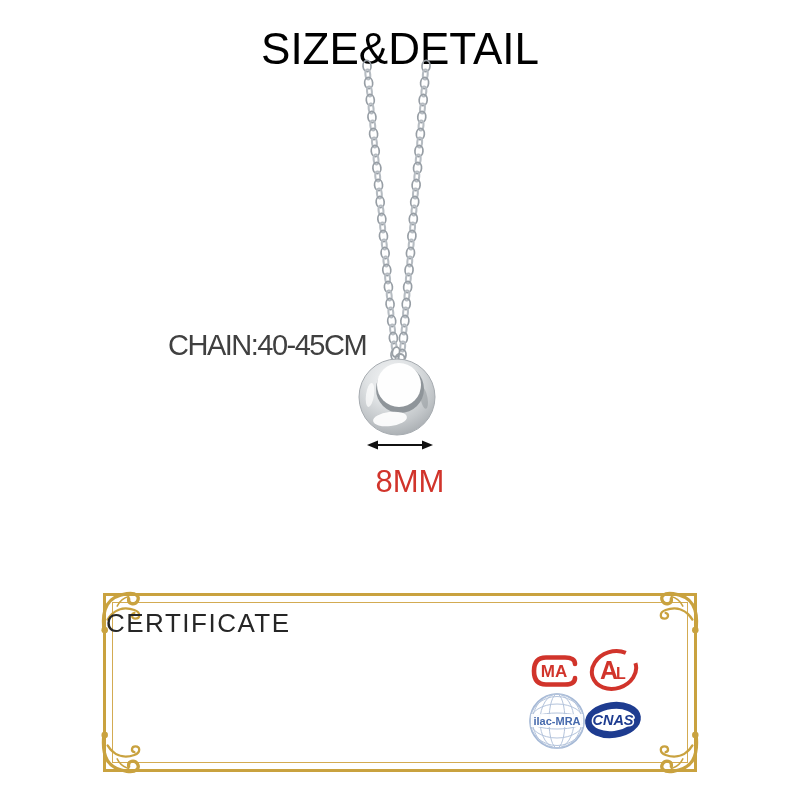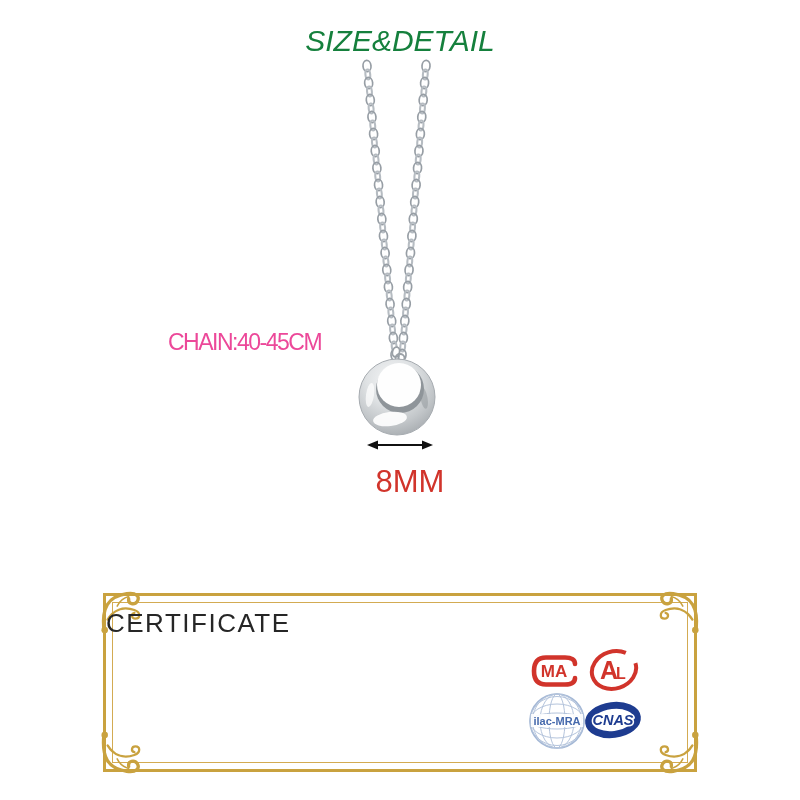--- a/index.html
+++ b/index.html
@@ -1,22 +1,22 @@
 <!DOCTYPE html>
 <html><head>
 <meta charset="utf-8">
 <style>
   html,body{margin:0;padding:0;background:#fff;}
   .canvas{position:relative;width:800px;height:800px;background:#ffffff;overflow:hidden;
           font-family:"Liberation Sans", sans-serif;}
   .title{position:absolute;top:24px;left:0;width:800px;text-align:center;
-         font-size:30px;font-weight:400;letter-spacing:0px;color:#15803d;font-style:italic;}
+         font-size:44px;font-weight:400;letter-spacing:0px;color:#000000;}
   .necklace-svg{position:absolute;left:0;top:0;}
-  .chain-label{position:absolute;left:168px;top:329px;font-size:23px;letter-spacing:-1.5px;
-               color:#ec4899;white-space:nowrap;}
+  .chain-label{position:absolute;left:168px;top:329px;font-size:29px;letter-spacing:-1.5px;
+               color:#404040;white-space:nowrap;}
   .size-label{position:absolute;left:340px;top:449px;width:140px;text-align:center;
               font-size:31px;letter-spacing:0px;color:#d1342b;margin-top:15px;}
   
   .certificate{position:absolute;left:103px;top:593px;width:594px;height:179px;
                border:3px solid #c9a23f;box-sizing:border-box;background:#fff;}
   .cert-inner{position:absolute;left:6px;top:6px;right:6px;bottom:6px;
               border:1px solid #d3ab52;}
   .corner{position:absolute;width:46px;height:46px;}
   .corner.tl{left:-8px;top:-9px;}
   .corner.tr{right:-8px;top:-9px;transform:scaleX(-1);}

